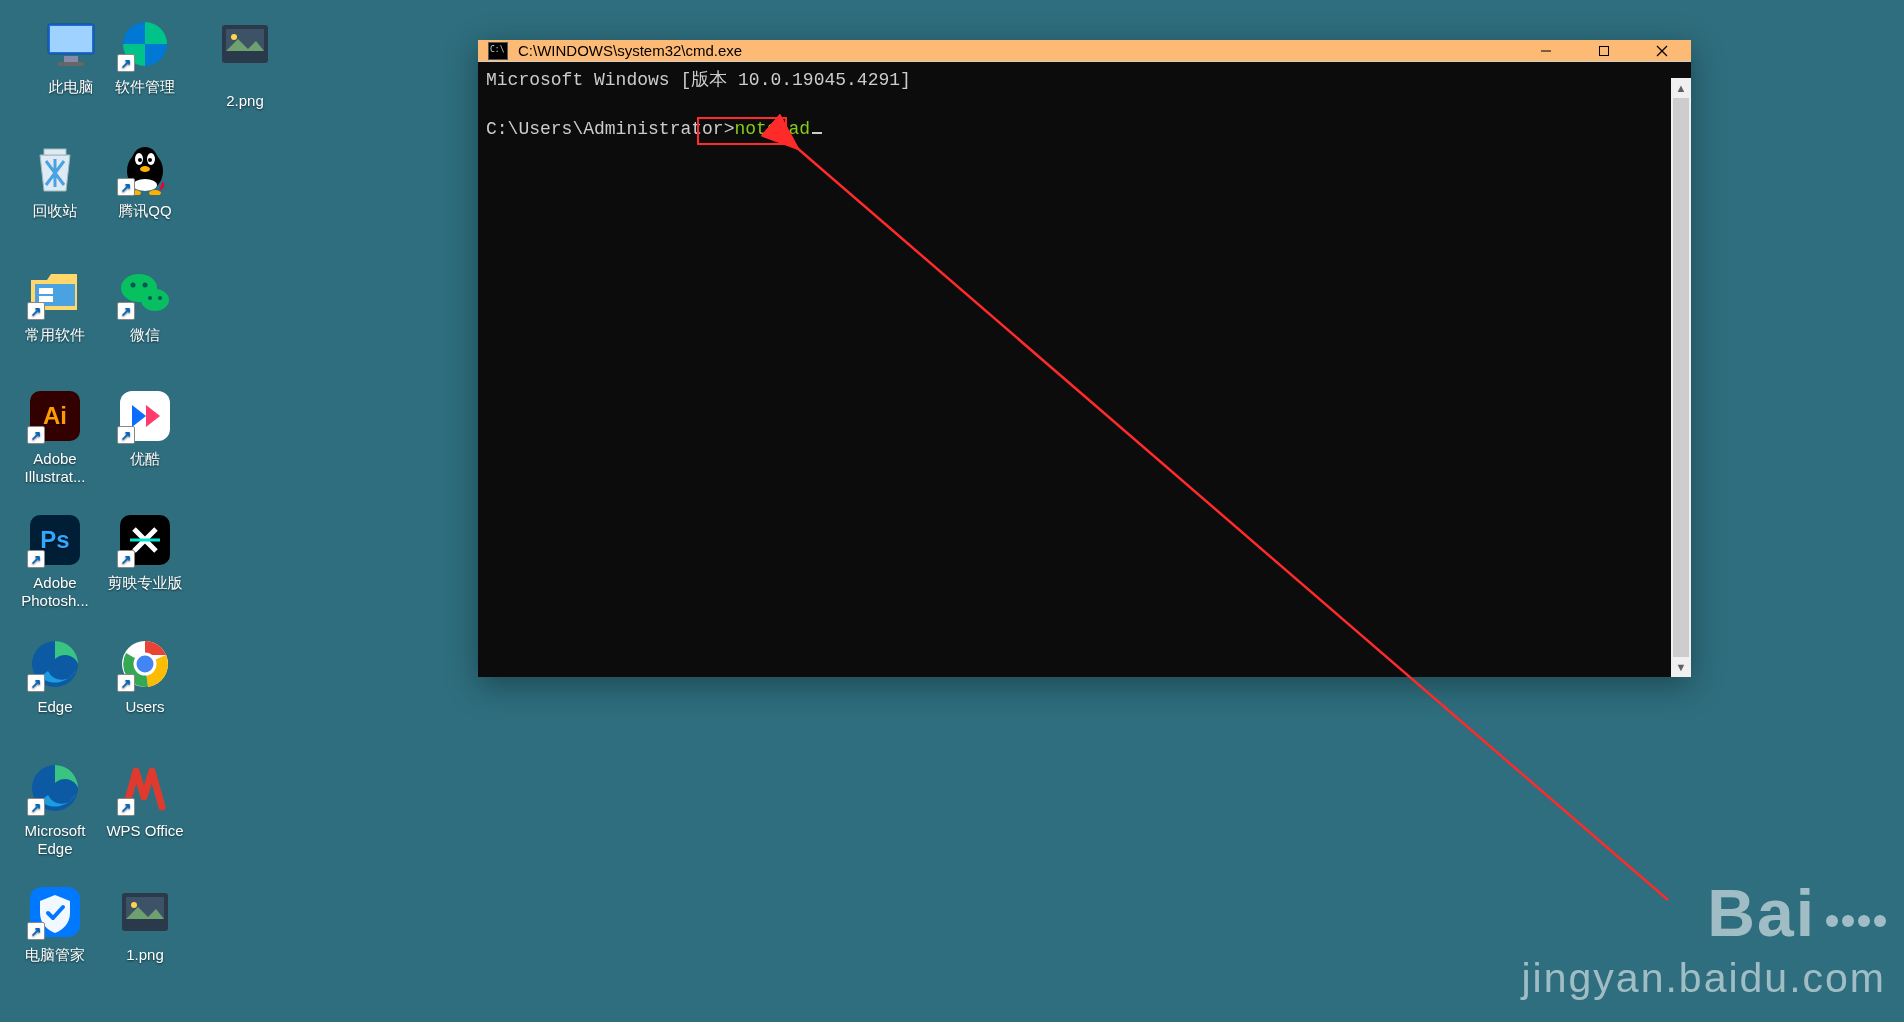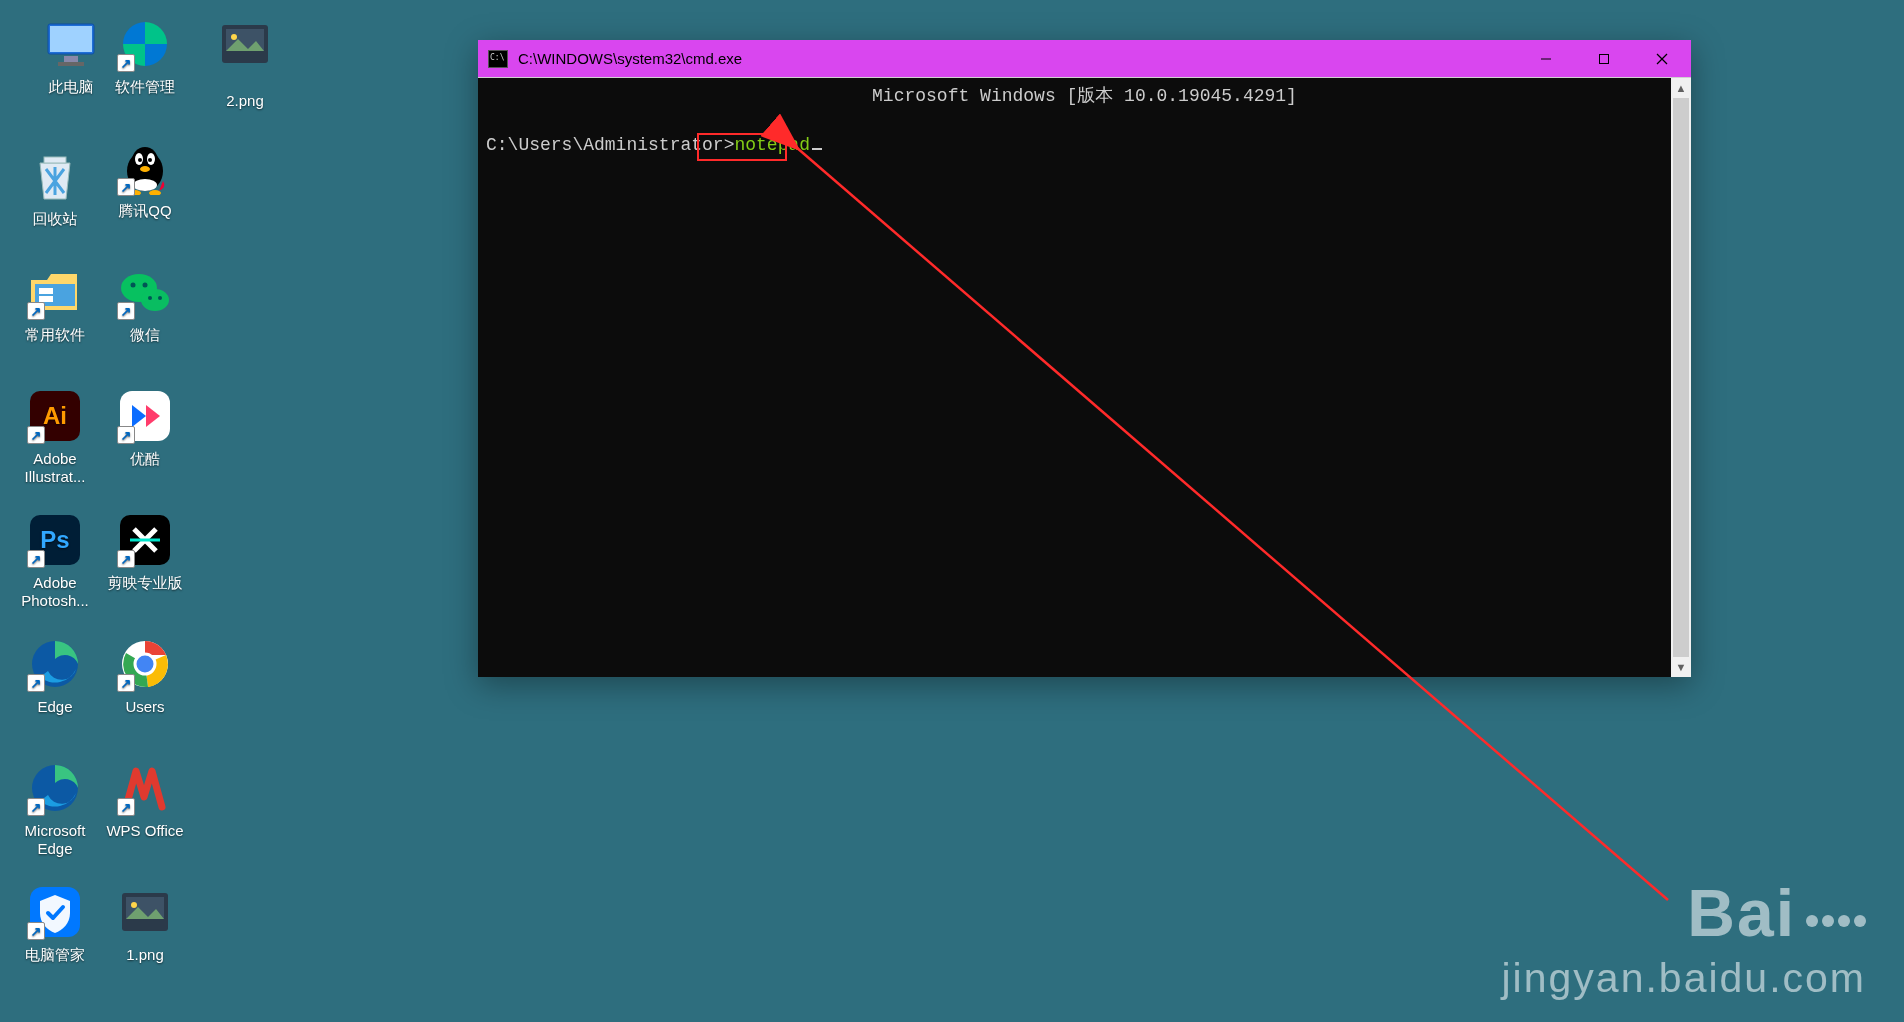--- a/index.html
+++ b/index.html
@@ -8,42 +8,42 @@
 
   
   .desktop { position: absolute; inset: 0; }
   .icon { position: absolute; width: 90px; display: flex; flex-direction: column; align-items: center; gap: 6px; color: #fff; font-size: 15px; text-align: center; text-shadow: 0 1px 2px rgba(0,0,0,.6); cursor: default; }
   .icon .glyph { width: 56px; height: 56px; position: relative; display:flex; align-items:center; justify-content:center; }
   .icon .shortcut { position:absolute; left:0; bottom:0; width:18px; height:18px; background:#fff; border:1px solid #888; border-radius:2px; display:flex; align-items:center; justify-content:center; color:#0067c0; font-size:13px; font-weight:bold; }
   .icon .lbl { line-height:1.2; max-width:90px; }
 
   
   .cmd-window { position:absolute; left:478px; top:40px; width:1213px; height:637px; background:#fff; box-shadow: 0 8px 30px rgba(0,0,0,.35); display:flex; flex-direction:column; }
-  .titlebar { height:38px; background:#d946ef; display:flex; align-items:center; padding:0 0 0 10px; border-bottom:1px solid #d0d0d0; }
+  .titlebar { height:22px; background:#fdba74; display:flex; align-items:center; padding:0 0 0 10px; border-bottom:1px solid #d0d0d0; }
   .titlebar .ticon { width:20px; height:18px; background:#000; border:1px solid #555; margin-right:10px; position:relative; }
   .titlebar .ticon::after{content:"C:\\"; color:#ccc; font:8px monospace; position:absolute; top:2px; left:1px;}
   .titlebar .ttxt { font-size:15px; color:#000; flex:1; }
   .titlebar .btns { display:flex; height:100%; }
   .titlebar .btn { width:58px; display:flex; align-items:center; justify-content:center; font-size:14px; color:#000; }
   .cmd-body { flex:1; background:#0c0c0c; position:relative; font-family: Consolas, "Courier New", monospace; font-size:18px; color:#ccc; padding:6px 8px; line-height:1.35; }
-  .cmd-body .line { white-space:pre;text-align:center; }
+  .cmd-body .line { white-space:pre; }
   .cmd-body .prompt { white-space:pre; }
   .cmd-body .typed { color:#84cc16; }
   .cmd-body .hl { position:absolute; border:2px solid #ff2a2a; pointer-events:none; }
   .cmd-body .cursor { display:inline-block; width:10px; height:2px; background:#ccc; vertical-align:baseline; margin-left:2px; }
   .scrollbar { position:absolute; right:0; top:38px; bottom:0; width:20px; background:#f0f0f0; display:flex; flex-direction:column; }
   .scrollbar .up, .scrollbar .down { height:20px; display:flex; align-items:center; justify-content:center; color:#606060; font-size:11px; }
   .scrollbar .track { flex:1; background:#f0f0f0; position:relative; }
   .scrollbar .thumb { position:absolute; left:2px; right:2px; top:0; height:100%; background:#cdcdcd; }
 
   
   .arrow-svg { position:absolute; left:478px; top:40px; width:1213px; height:900px; pointer-events:none; }
 
   
-  .watermark { position:absolute; right:38px; bottom:20px; text-align:left; color:rgba(255,255,255,.55); }
+  .watermark { position:absolute; right:18px; bottom:20px; text-align:left; color:rgba(255,255,255,.55); }
   .watermark .big { font-size:66px; letter-spacing:2px; font-weight:600; display:flex; align-items:flex-end; gap:10px; justify-content:flex-end; }
   .watermark .paw { display:inline-flex; gap:4px; margin-bottom:24px; }
   .watermark .paw span{ width:12px; height:12px; background:rgba(255,255,255,.55); border-radius:50%; display:inline-block;}
   .watermark .url { font-size:41px; letter-spacing:2px; margin-top:4px; }
 
 </style>
 </head>
 <body>
 
 <div class="desktop" id="desktop">
@@ -74,21 +74,21 @@
       <div class="glyph">
         <svg width="50" height="42" viewBox="0 0 50 42">
           <rect x="2" y="2" width="46" height="38" rx="3" fill="#2b3a4a"></rect>
           <rect x="6" y="6" width="38" height="22" fill="#3d5266"></rect>
           <circle cx="14" cy="14" r="3" fill="#ffd54a"></circle>
           <path d="M6 28 L18 16 L28 26 L36 18 L44 28 Z" fill="#6fa06f"></path>
         </svg>
       </div>
       <div class="lbl">2.png</div>
     </div>
-    <div class="icon" style="left: 10px; top: 148px; text-align: right;">
+    <div class="icon" style="left: 10px; top: 140px; text-align: right;">
       <div class="glyph">
         <svg width="46" height="54" viewBox="0 0 46 54">
           <path d="M8 14 L38 14 L34 50 L12 50 Z" fill="#dfeaf4" stroke="#9bb"></path>
           <rect x="12" y="8" width="22" height="6" fill="#dfeaf4" stroke="#9bb"></rect>
           <path d="M14 20 L32 44 M32 20 L14 44 M23 18 L23 46" stroke="#4aa3e0" stroke-width="3" fill="none"></path>
         </svg>
       </div>
       <div class="lbl">回收站</div>
     </div>
     <div class="icon" style="left: 100px; top: 140px;">

